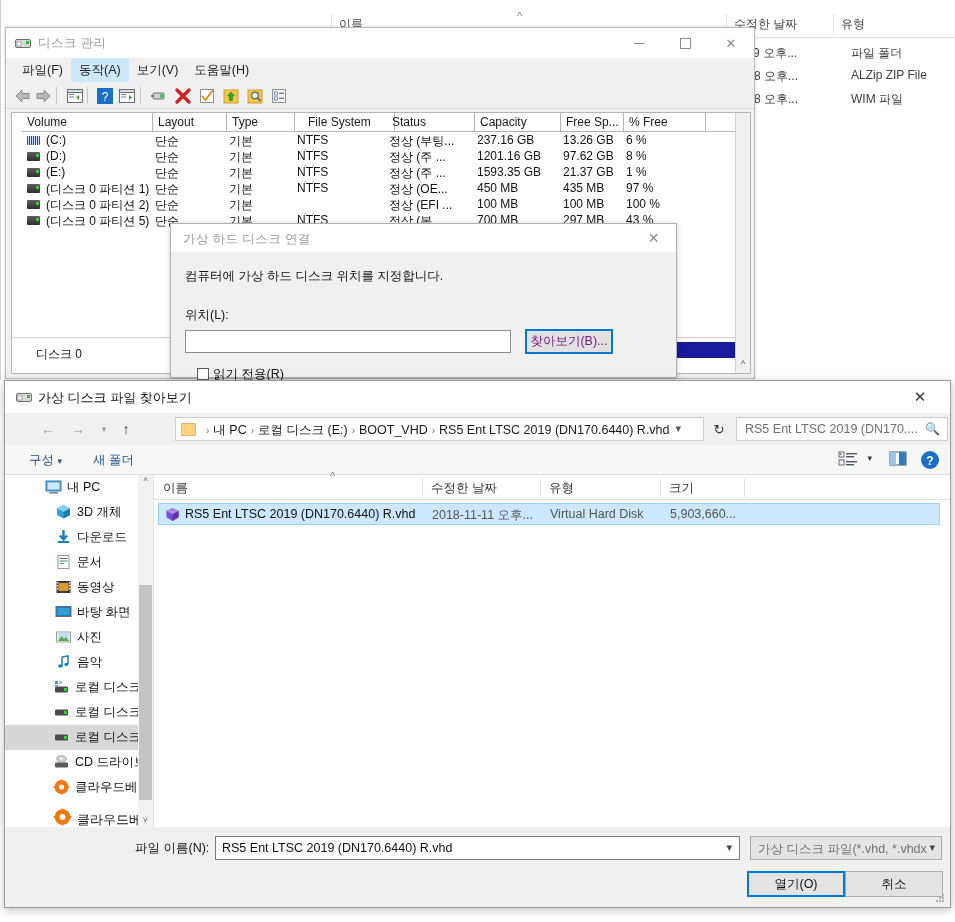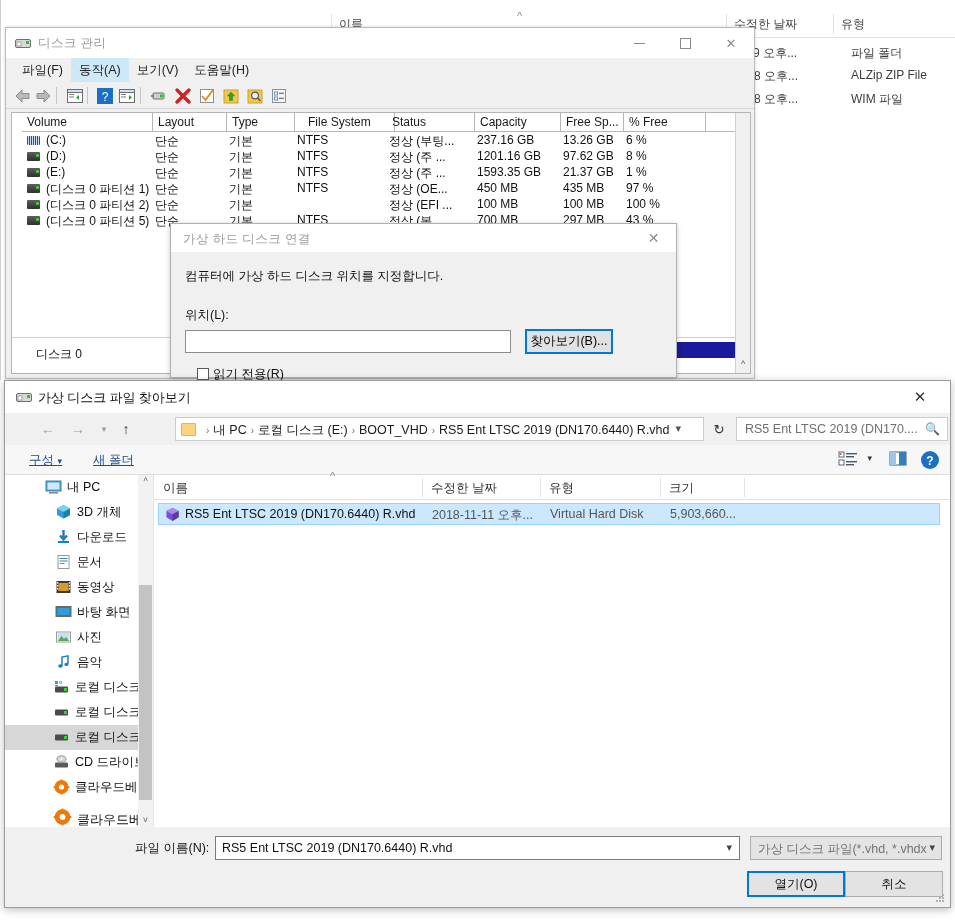--- a/index.html
+++ b/index.html
@@ -70,49 +70,49 @@
   .vhd-title .t { position: absolute; left: 12px; top: 7px; font-size: 12.5px; color: #9b9b9b; letter-spacing: .4px;}
   .vhd-title .x { position: absolute; right: 0; top: 0; width: 45px; height: 28px; display:flex;align-items:center;justify-content:center; color:#8a8a8a; font-size: 14px;}
   .vhd-body { position: relative; padding: 16px 14px 0 14px; }
   .vhd-desc { font-size: 12.5px; color: #111; }
   .vhd-lbl { margin-top: 22px; font-size: 12.5px; color: #111; }
   .vhd-rowin { margin-top: 6px; position: relative; height: 24px; }
   .vhd-input { position: absolute; left: 0; top: 0; width: 326px; height: 23px;
                background: #fff; border: 1px solid #8c8c8c; }
   .vhd-browse { position: absolute; left: 340px; top: -1px; width: 88px; height: 25px;
                 background: #e1e1e1; border: 2px solid #0078d7; font-size: 12.5px;
-                display: flex; align-items: center; justify-content: center; color: #000000; }
+                display: flex; align-items: center; justify-content: center; color: #701a75; }
   .vhd-chk { margin-top: 12px; position: relative; height: 18px; font-size: 12.5px; color: #111; }
   .vhd-chk .box { position: absolute; left: 12px; top: 2px; width: 12px; height: 12px; background: #fff; border: 1px solid #5a5a5a; }
   .vhd-chk .ctx { position: absolute; left: 28px; top: 0; }
 
   
   .fb { position: absolute; left: 4px; top: 380px; width: 947px; height: 528px;
         background: #f0f0f0; border: 1px solid #9b9b9b; box-shadow: 0 2px 8px rgba(0,0,0,.25); }
   .fb-title { height: 32px; position: relative; background: #ffffff; }
   .fb-title .ico { position: absolute; left: 11px; top: 9px; width: 16px; height: 14px; }
-  .fb-title .t { position: absolute; left: 33px; top: 8px; font-size: 13px; color: #111; font-family: Liberation Serif, serif; }
+  .fb-title .t { position: absolute; left: 33px; top: 8px; font-size: 13px; color: #111; }
   .fb-title .x { position: absolute; right: 10px; top: 0; width: 40px; height: 32px; display:flex; align-items:center;justify-content:center; font-size: 15px; color: #333; }
 
   .fb-addr { height: 32px; position: relative; background: #f0f0f0; }
   .nav-btn { position: absolute; top: 5px; width: 22px; height: 22px; display:flex;align-items:center;justify-content:center; font-size: 14px; color: #9b9b9b; }
   .nav-btn.act { color: #3a3a3a; }
   .crumbbar { position: absolute; left: 170px; top: 4px; width: 529px; height: 24px;
               background: #fff; border: 1px solid #ccc; }
   .crumbbar .folder { position: absolute; left: 5px; top: 5px; width: 15px; height: 13px; background: #fbd47d; border: 1px solid #e3b65c; border-radius: 1px;}
   .crumbbar .path { position: absolute; left: 26px; top: 4px; font-size: 12.5px; color: #1a1a1a; white-space: nowrap; }
   .crumbbar .path .sepc { color: #777; padding: 0 4px; font-size: 10px; }
   .crumbbar .dd { position: absolute; right: 22px; top: 4px; font-size: 11px; color: #555; }
   .refresh { position: absolute; left: 703px; top: 5px; width: 22px; height: 22px; display:flex;align-items:center;justify-content:center; font-size: 13px; color: #333; }
   .searchbox { position: absolute; left: 731px; top: 4px; width: 212px; height: 24px; background: #fff; border: 1px solid #ccc; }
   .searchbox .stxt { position: absolute; left: 8px; top: 4px; font-size: 12.5px; color: #6f6f6f; white-space: nowrap; }
   .searchbox .sico { position: absolute; right: 7px; top: 4px; font-size: 12px; color: #444; }
 
   .fb-tools { height: 30px; position: relative; background: #f7f7f7; border-bottom: 1px solid #dcdcdc; }
-  .fb-tools .tl { position: absolute; top: 7px; font-size: 12.5px; color: #1a4f87; text-decoration: underline; }
+  .fb-tools .tl { position: absolute; top: 7px; font-size: 12.5px; color: #1a4f87; }
   .fb-tools .caret { font-size: 9px; color: #1a4f87; }
   .fb-tools .ricon { position: absolute; top: 5px; }
 
   .fb-main { position: absolute; left: 0; right: 0; top: 94px; bottom: 80px; background: #fff; }
   .nav-pane { position: absolute; left: 0; top: 0; width: 148px; bottom: 0; background: #fff; }
   .nav-item { height: 25px; position: relative; font-size: 12.5px; color: #111; white-space: nowrap; }
   .nav-item.sel { background: #d7d7d7; }
   .nav-item .nico { position: absolute; top: 4px; width: 17px; height: 16px; }
   .nav-item .ntx { position: absolute; top: 4px; }
   .nav-scroll { position: absolute; left: 133px; top: 0; bottom: 0; width: 15px; background: #f2f2f2; }

